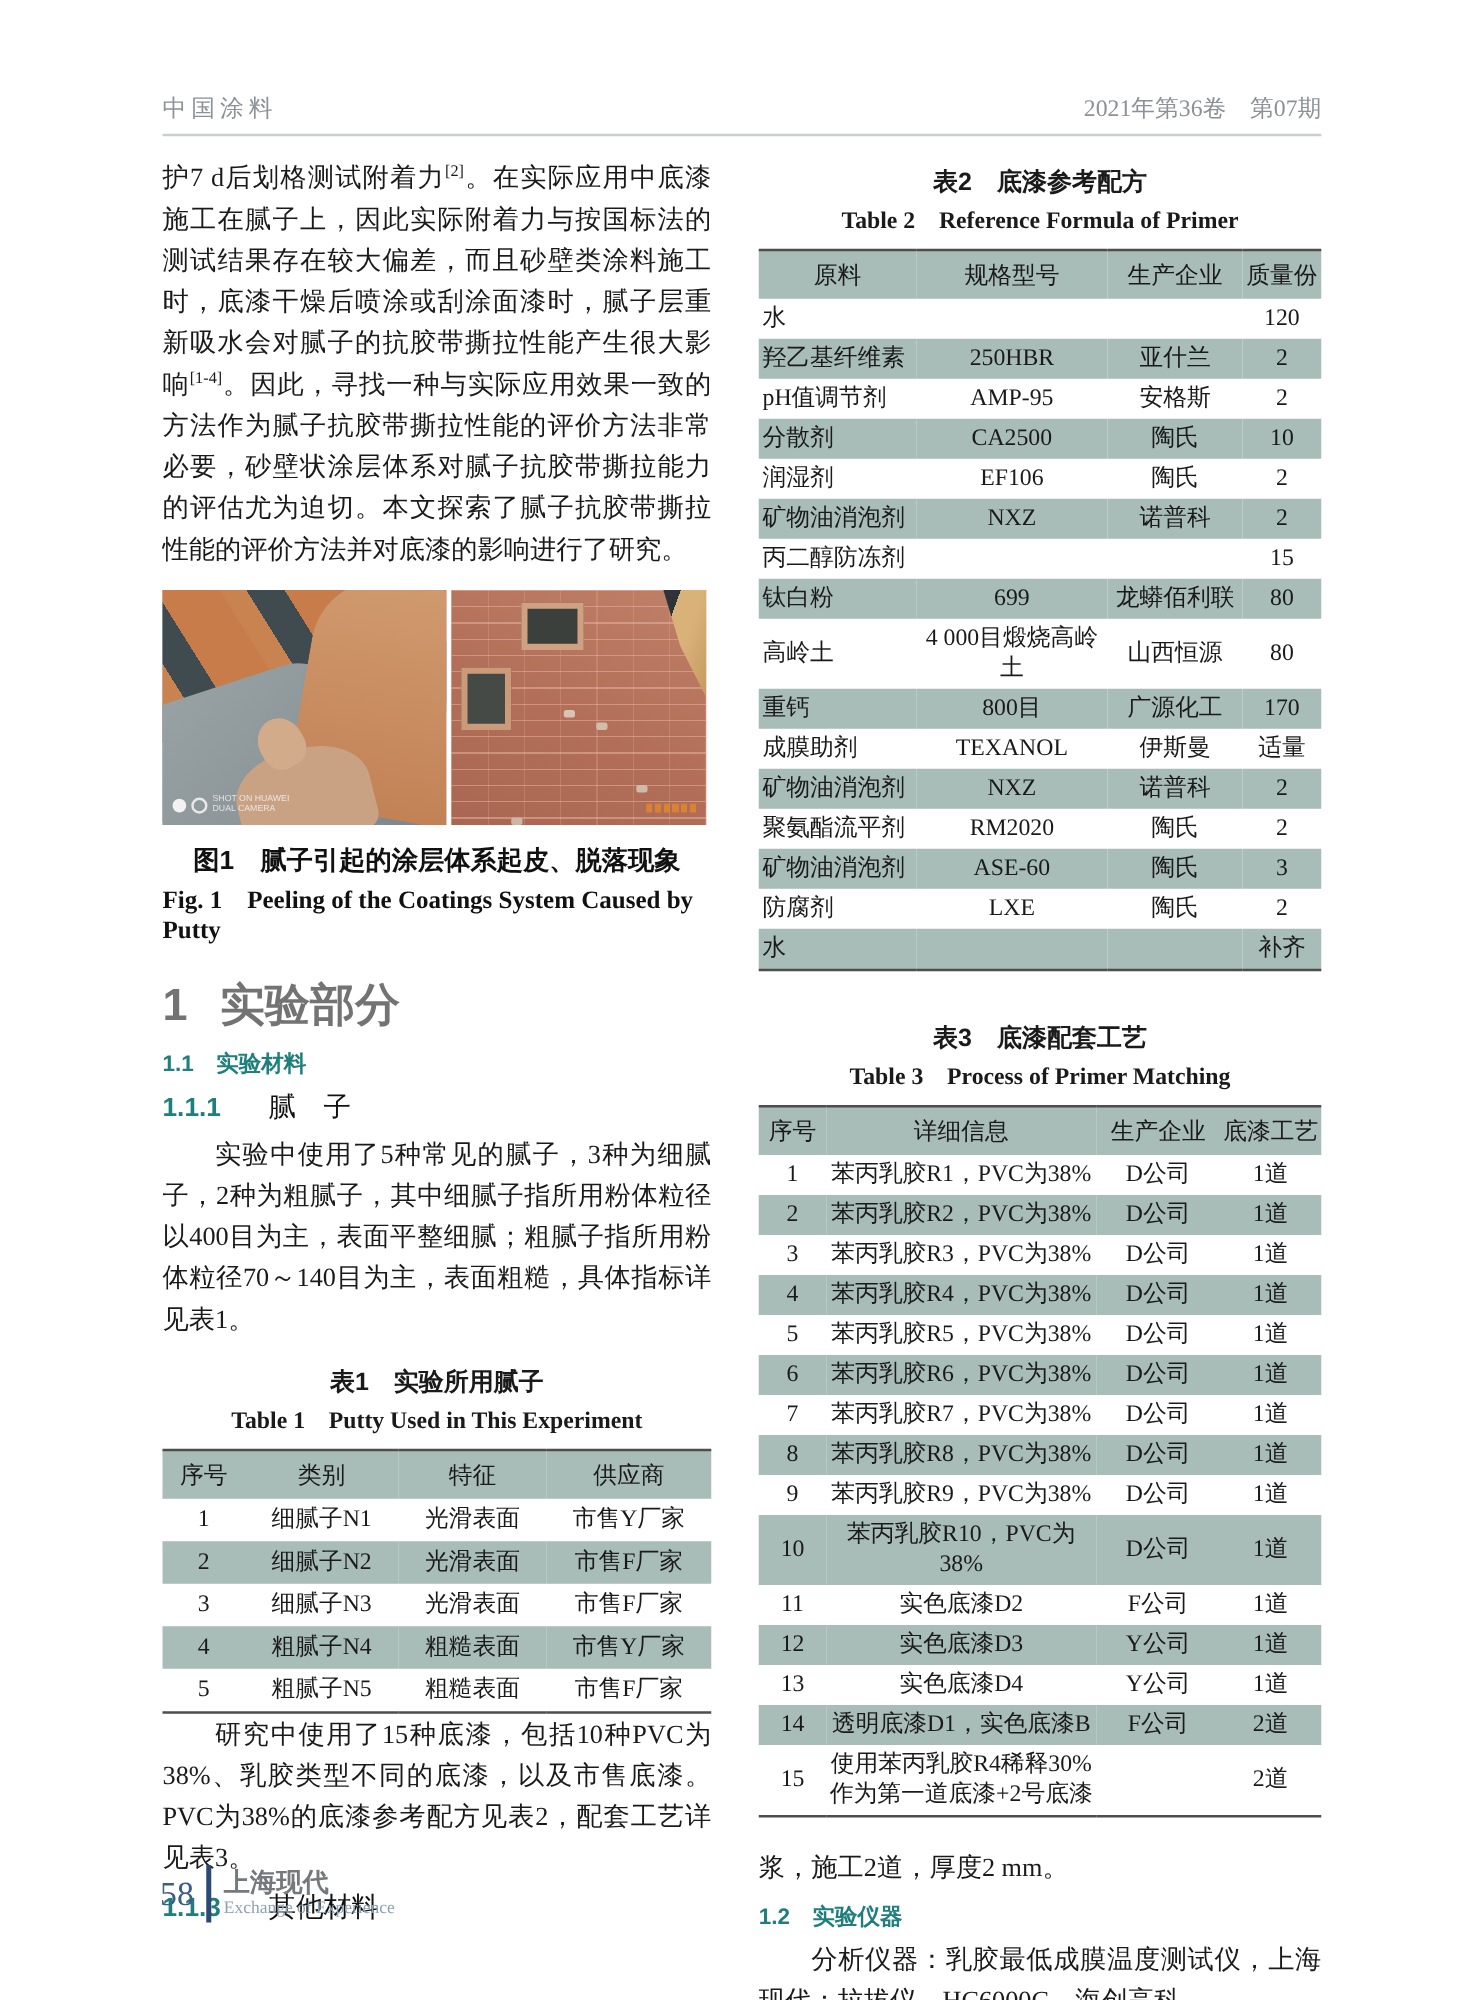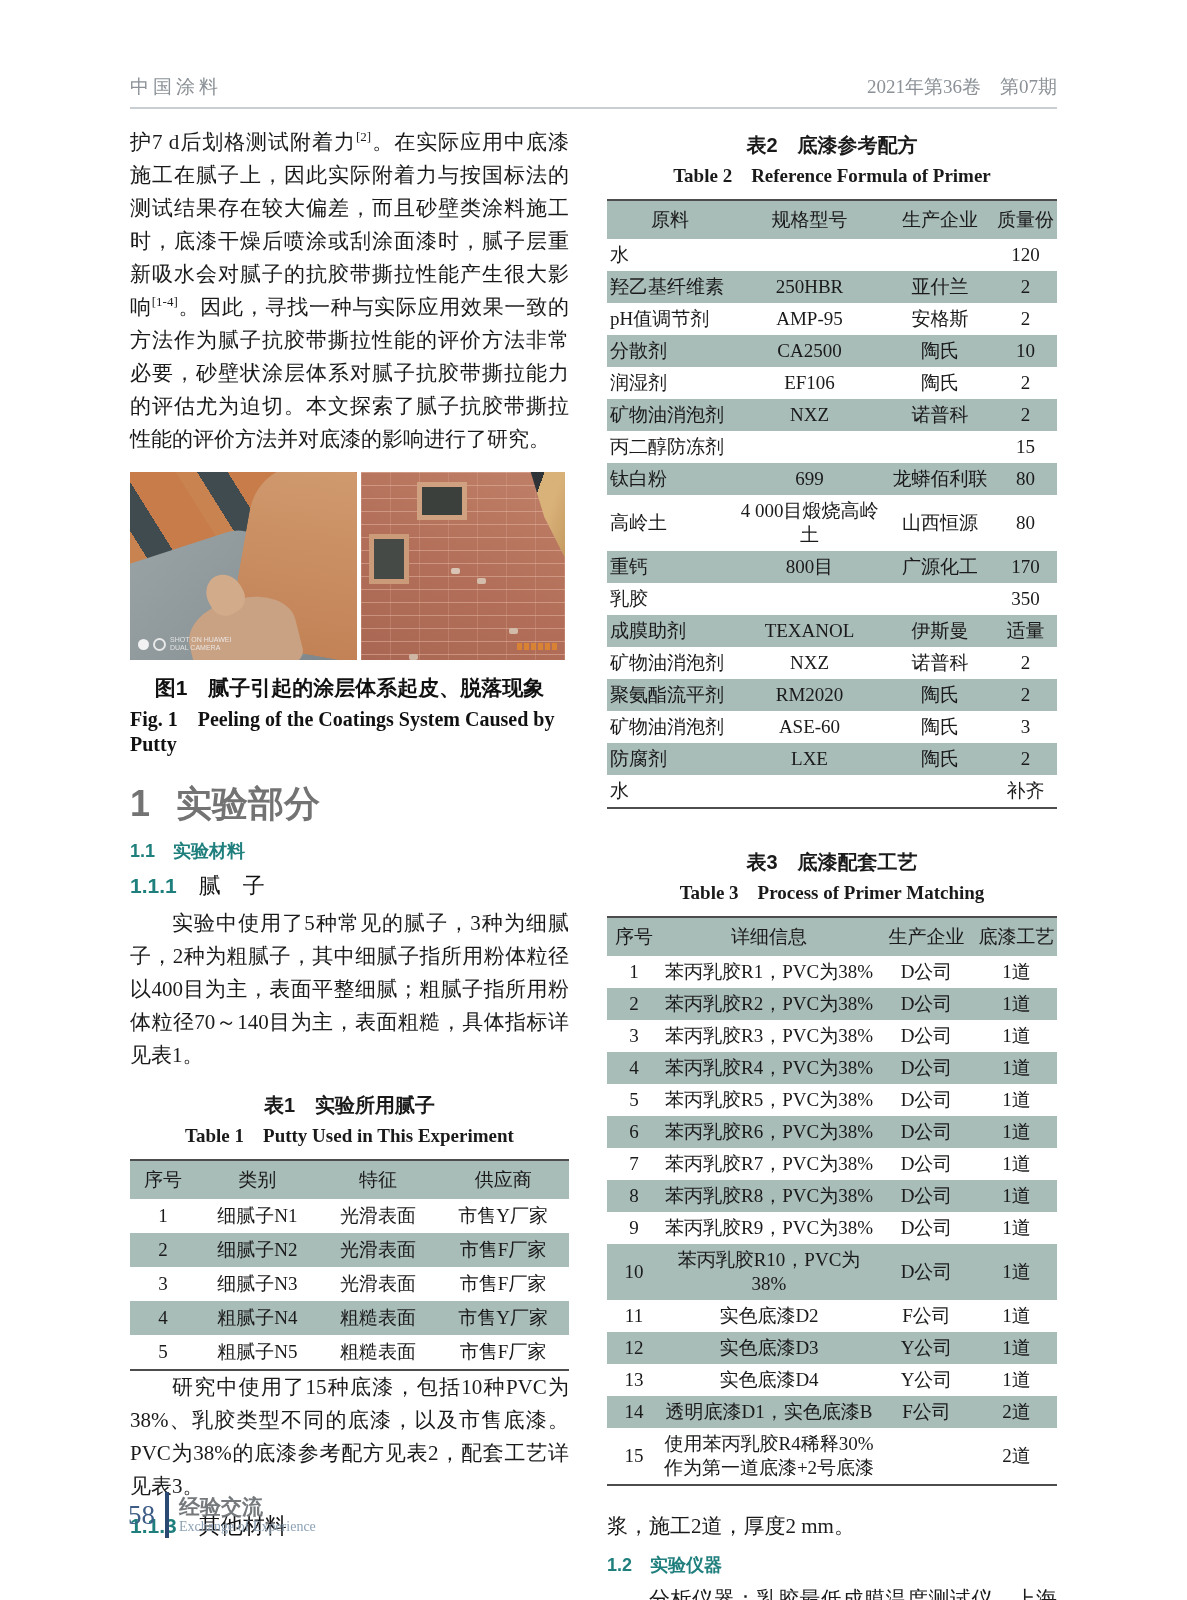--- a/index.html
+++ b/index.html
@@ -21,21 +21,21 @@
   .body-text sup{font-size:13px;line-height:0;}
   
   .h-lvl1{margin:24px 0 8px 0;font-family:"Liberation Sans","DejaVu Sans",sans-serif;
           font-weight:bold;color:#737373;font-size:36px;}
   .h-lvl1 .h-num{margin-right:26px;}
   .h-lvl2{margin:10px 0 6px 0;font-family:Liberation Sans, sans-serif;
           font-weight:bold;color:#1f7f7d;font-size:18px;}
   .h-lvl2 .h-num{margin-right:18px;}
   .h-lvl3{margin:8px 0 6px 0;font-size:22px;}
   .h-lvl3 .h-num{font-family:"Liberation Sans","DejaVu Sans",sans-serif;
-                 font-weight:bold;color:#1f7f7d;font-size:21px;margin-right:22px;}
+                 font-weight:bold;color:#1f7f7d;font-size:21px;margin-right:38px;}
   .h-lvl3 .h-title{color:#111;}
   
   .figure{margin-top:16px;}
   .photos{display:flex;gap:4px;width:435px;height:188px;}
   .photo{position:relative;overflow:hidden;}
   .photo-left{width:227px;height:188px;background:linear-gradient(160deg,#9aa2a6 0%,#8b9397 55%,#7e878b 100%);}
   .lp-stripes{position:absolute;top:-30px;left:-40px;width:120%;height:75%;
               background:repeating-linear-gradient(64deg,#c77c4a 0 44px,#c88350 44px 62px,#3f4b4f 62px 88px);
               transform:rotate(-6deg);}
   .lp-cement{position:absolute;left:-10px;top:38%;width:75%;height:75%;
@@ -286,26 +286,20 @@
                 <td>山西恒源</td>
                 <td>80</td>
               </tr>
               <tr>
                 <td>重钙</td>
                 <td>800目</td>
                 <td>广源化工</td>
                 <td>170</td>
               </tr>
               <tr>
-                <td>乳胶</td>
-                <td></td>
-                <td></td>
-                <td>350</td>
-              </tr>
-              <tr>
                 <td>成膜助剂</td>
                 <td>TEXANOL</td>
                 <td>伊斯曼</td>
                 <td>适量</td>
               </tr>
               <tr>
                 <td>矿物油消泡剂</td>
                 <td>NXZ</td>
                 <td>诺普科</td>
                 <td>2</td>
@@ -455,18 +449,18 @@
 
       </div>
 
     </div>
   </div>
 
   <div class="pg-footer">
     <span class="pg-num">58</span>
     <span class="pg-bar"></span>
     <span>
-      <div class="pg-col-cn">经验交流</div>
+      <div class="pg-col-cn">上海现代</div>
       <div class="pg-col-en">Exchange of Experience</div>
     </span>
   </div>
 
 </div>
 
 </body></html>

